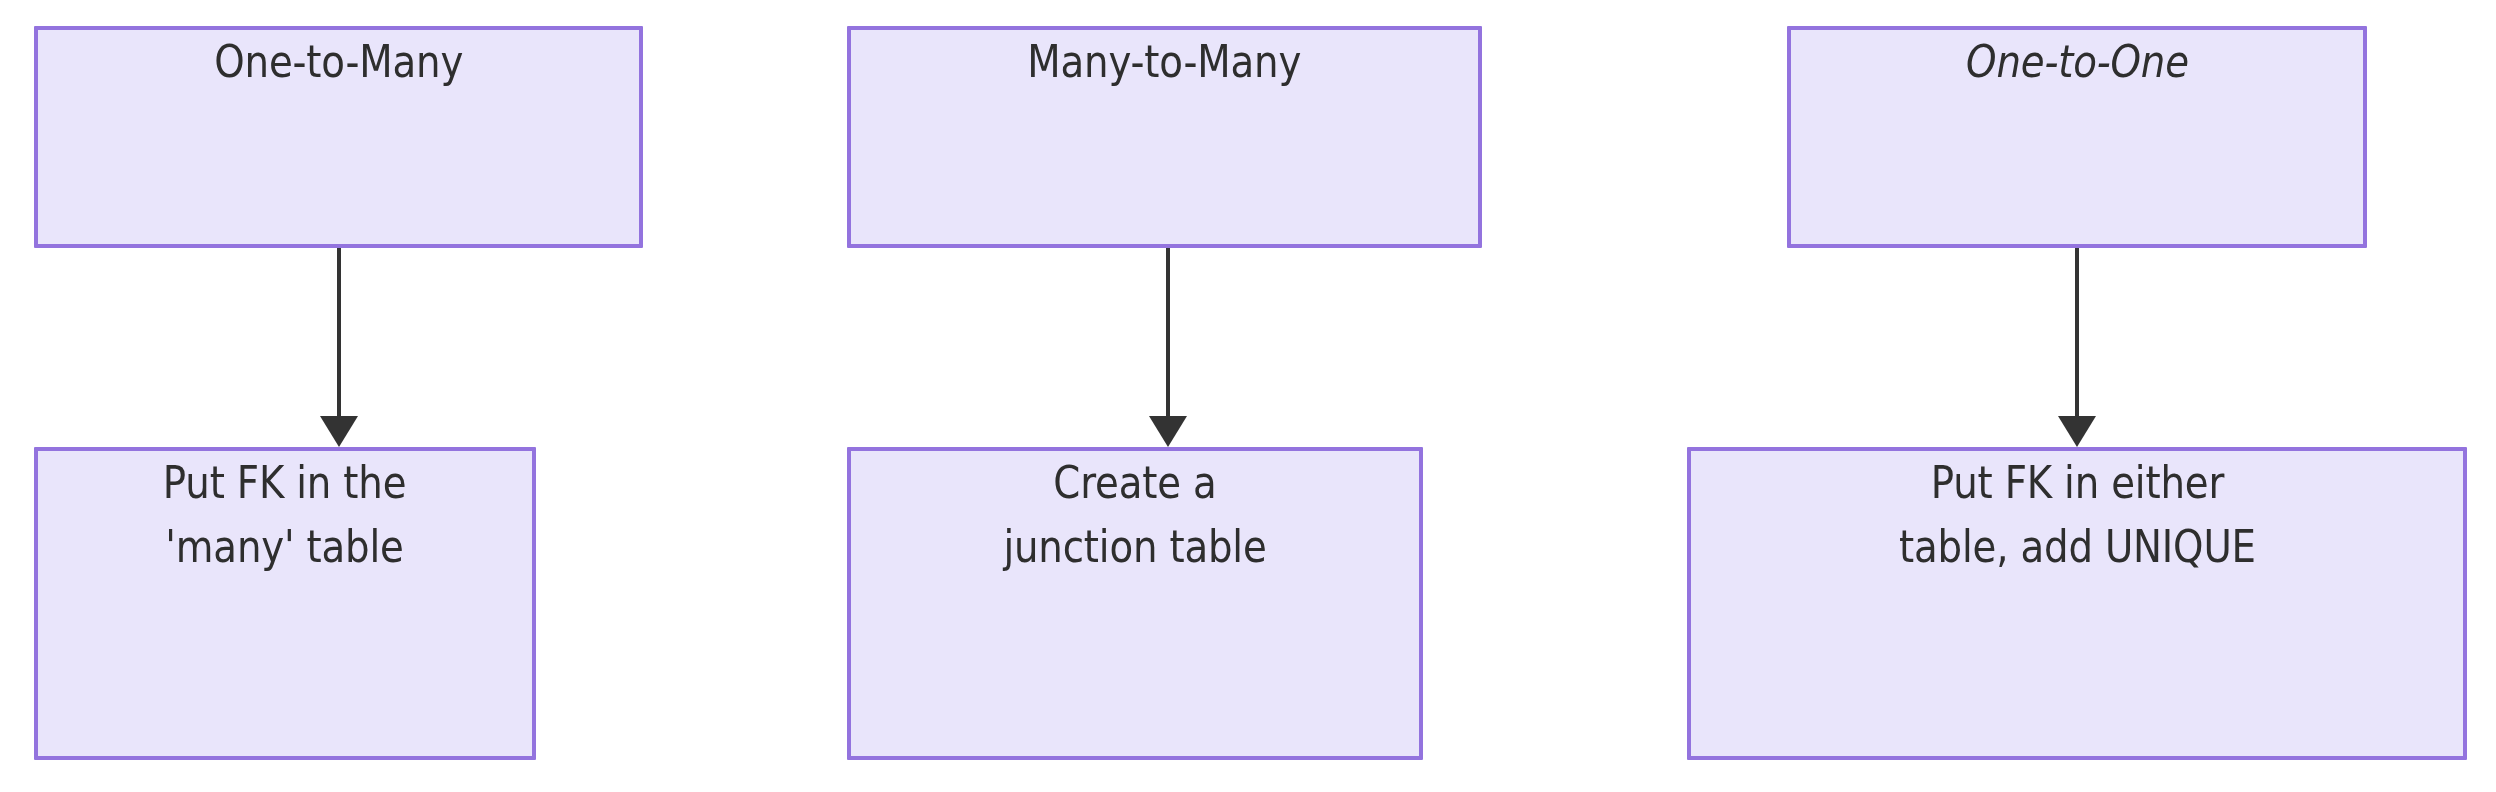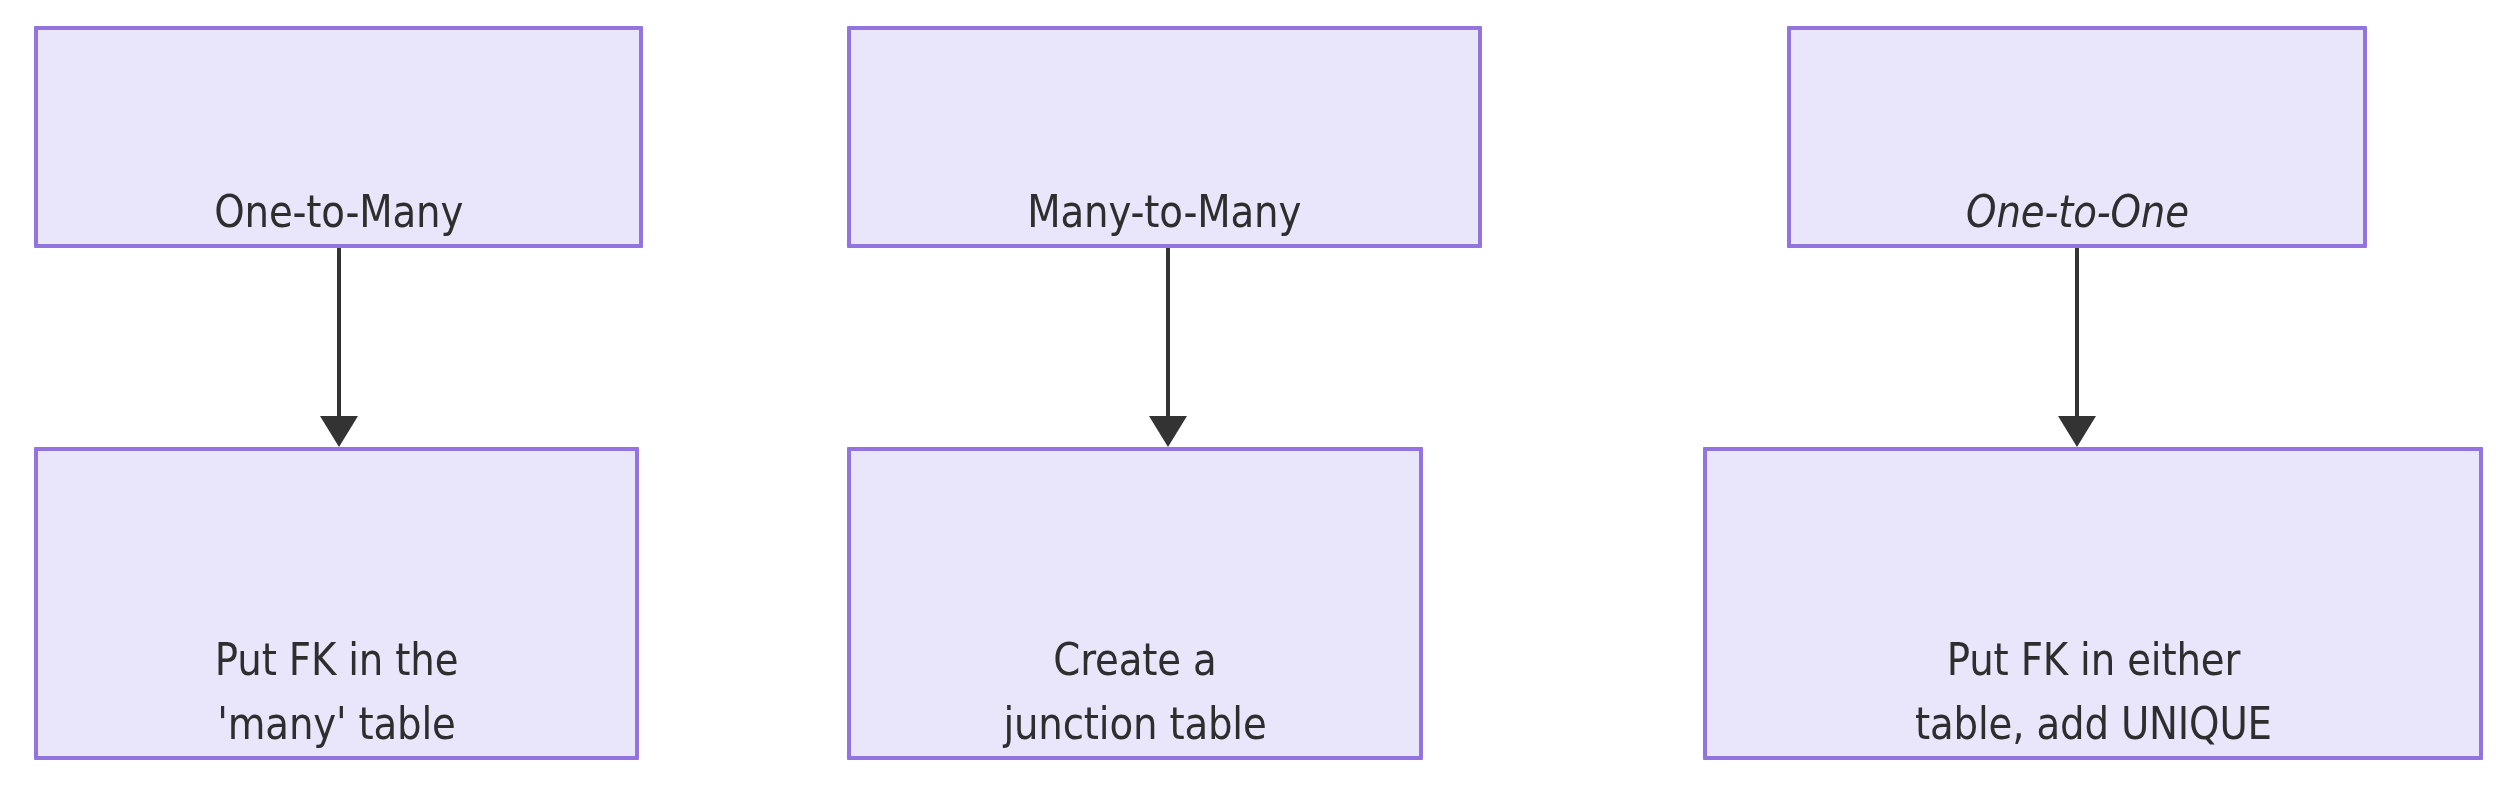--- a/index.html
+++ b/index.html
@@ -22,46 +22,46 @@
     background: #ffffff;
   }
 
   .flow-node {
     position: absolute;
     box-sizing: border-box;
     background: #e9e5fb;
     border: 4px solid #9373de;
     border-radius: 1px;
     display: flex;
-    align-items: flex-end;
+    align-items: flex-start;
     justify-content: center;
     text-align: center;
   }
 
   .node-label {
     color: #2e2e2e;
     font-family: "DejaVu Sans", "Liberation Sans", sans-serif;
     font-size: 45px;
     font-weight: 400;
     line-height: 1.42;
     letter-spacing: -0.2px;
     transform: scaleX(0.86);
     white-space: pre-line;
     user-select: none;
   }
 
   .node-top    { top: 26px;  height: 222px; }
   .node-bottom { top: 447px; height: 313px; }
 
   .n1-top    { left: 34px;   width: 609px; }
-  .n1-bottom { left: 34px;   width: 605px; }
+  .n1-bottom { left: 34px;   width: 502px; }
   .n2-top    { left: 847px;  width: 635px; }
   .n2-bottom { left: 847px;  width: 576px; }
   .n3-top    { left: 1787px; width: 580px; font-style: italic; }
-  .n3-bottom { left: 1687px; width: 780px; margin-left: 16px; }
+  .n3-bottom { left: 1687px; width: 780px; }
 
   
   .edge {
     position: absolute;
     top: 248px;
     height: 199px;
     width: 40px;
     pointer-events: none;
   }
   .edge-line {

